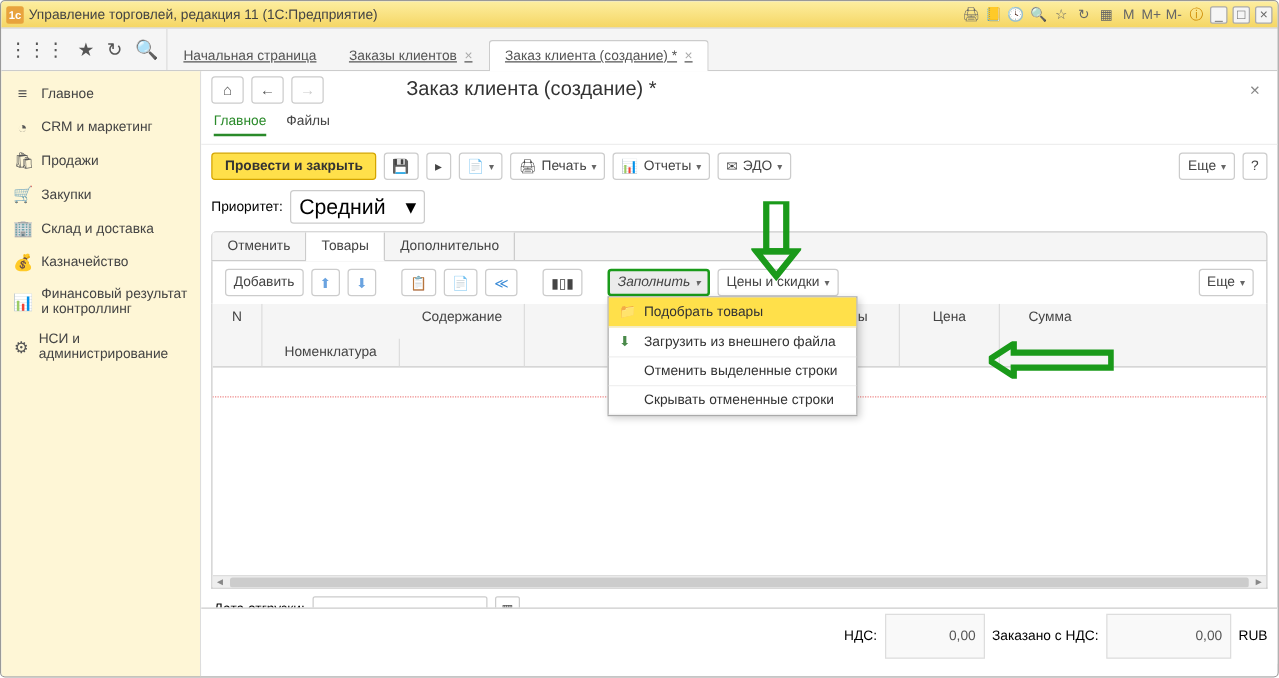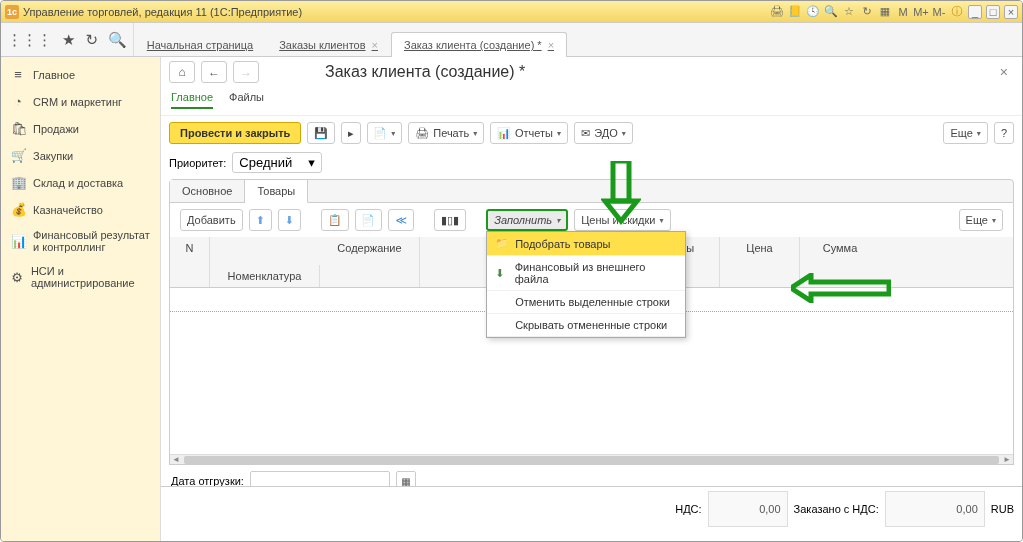--- a/index.html
+++ b/index.html
@@ -36,21 +36,21 @@
   .subtab { color:#444; padding-bottom:4px; }
   .subtab.active { color:#2a8a2a; border-bottom:2px solid #2a8a2a; }
   
   .toolbar1 { display:flex; align-items:center; gap:6px; padding:6px 8px; }
   .btn-primary { background:#ffe04a; border:1px solid #d4a500; border-radius:3px; padding:4px 10px; font-weight:bold; color:#333; font-size:11px; }
   .btn { border:1px solid #ccc; border-radius:3px; background:#fff; padding:3px 6px; display:inline-flex; align-items:center; gap:4px; font-size:11px; color:#444; height:22px; }
   .btn .caret { font-size:8px; color:#666; }
   .toolbar-right { margin-left:auto; display:flex; gap:6px; }
 
   .priority-row { display:flex; align-items:center; gap:6px; padding:2px 8px 6px; }
-  .select-box { border:1px solid #ccc; border-radius:3px; padding:2px 6px; display:inline-flex; align-items:center; gap:16px; font-size:13px; background:#fff; }
+  .select-box { border:1px solid #ccc; border-radius:3px; padding:2px 6px; display:inline-flex; align-items:center; gap:16px; font-size:17px; background:#fff; }
   
   .inner-tabs { display:flex; border:1px solid #ccc; border-radius:4px 4px 0 0; margin:0 8px; background:#f5f5f5; }
   .itab { padding:5px 12px; border-right:1px solid #ccc; background:#f5f5f5; font-size:11px; color:#444; }
   .itab.active { background:#fff; border-bottom:1px solid #fff; margin-bottom:-1px; }
   
   .toolbar2 { display:flex; align-items:flex-start; gap:6px; padding:6px 10px; border-left:1px solid #ccc; border-right:1px solid #ccc; margin:0 8px; position:relative; }
   .btn-fill { border:2px solid #1a9a1a; background:#ebebeb;font-style:italic; }
   
   .table-wrap { margin:0 8px; border:1px solid #ccc; border-top:none; height:228px; position:relative; background:#fff; overflow:hidden; }
   .thead { display:flex; background:#f5f5f5; border-bottom:1px solid #ccc; }
@@ -215,22 +215,23 @@
 
     <div class="priority-row">
       <span>Приоритет:</span>
       <span class="select-box">
           <span>Средний</span>
           <span class="caret">▾</span>
         </span>
     </div>
 
     <div class="inner-tabs">
-      <span class="itab">Основное</span>
+      <span class="itab">Отменить</span>
       <span class="itab active">Товары</span>
+      <span class="itab">Дополнительно</span>
     </div>
 
     <div class="toolbar2">
       <span class="btn">Добавить</span>
       <span class="btn">
           <span style="color:#6aa3e0;">⬆</span>
         </span>
       <span class="btn">
           <span style="color:#6aa3e0;">⬇</span>
         </span>
@@ -254,21 +255,21 @@
             <span>Заполнить</span>
             <span class="caret">▾</span>
           </span>
         <div class="dropdown">
           <div class="dd-item hl">
               <span class="dic" style="color:#d4a500;">📁</span>
               <span>Подобрать товары</span>
             </div>
           <div class="dd-item">
               <span class="dic" style="color:#4a8a4a;">⬇</span>
-              <span>Финансовый из внешнего файла</span>
+              <span>Загрузить из внешнего файла</span>
             </div>
           <div class="dd-item">
               <span class="dic"></span>
               <span>Отменить выделенные строки</span>
             </div>
           <div class="dd-item">
               <span class="dic"></span>
               <span>Скрывать отмененные строки</span>
             </div>
         </div>

